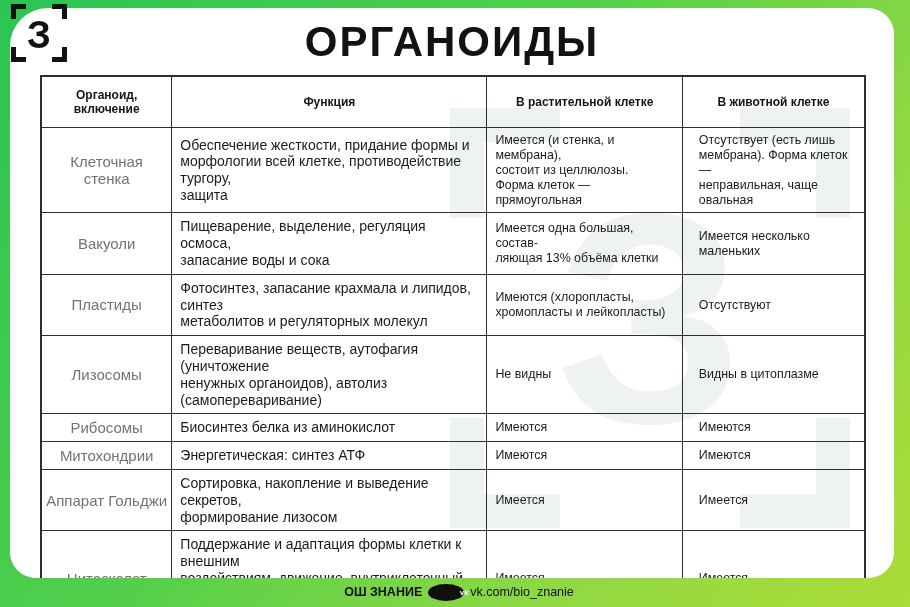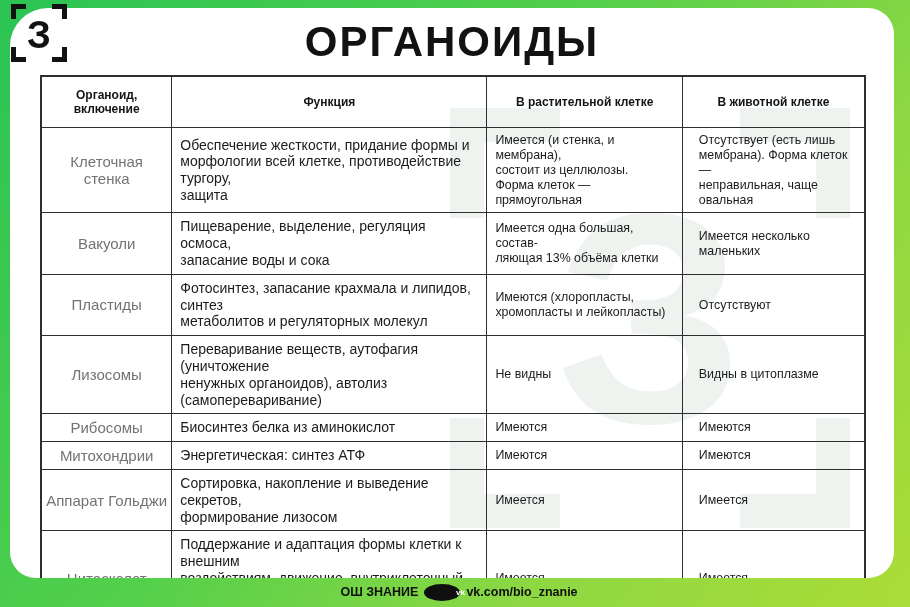--- a/index.html
+++ b/index.html
@@ -82,21 +82,21 @@
     position:absolute; left:8px; right:0; bottom:5px; height:20px; z-index:5;
     display:flex; align-items:center; justify-content:center; gap:6px;
     font-size:12.5px; color:#101010; font-weight:bold;
   }
   .vk-badge {
     width:17px; height:17px; border-radius:50%;
     background:#101010; color:#ffffff;
     display:flex; align-items:center; justify-content:center;
     font-size:8px; font-weight:bold; letter-spacing:0;padding-left:36px;
   }
-  .footer .link { font-weight:bold; }
+  .footer .link { font-weight:normal; }
 </style>
 </head>
 <body>
 
 <div class="content">
 
   <div class="watermark">
     <span class="br tl"></span>
     <span class="br tr"></span>
     <span class="br bl"></span>

